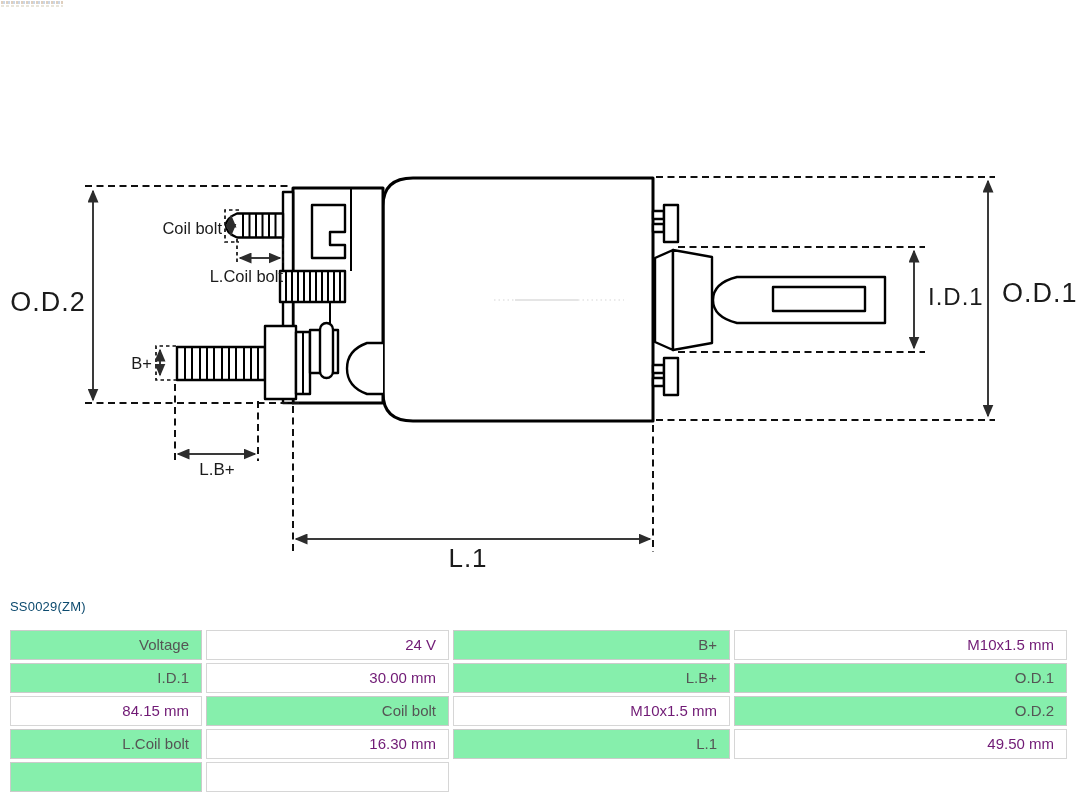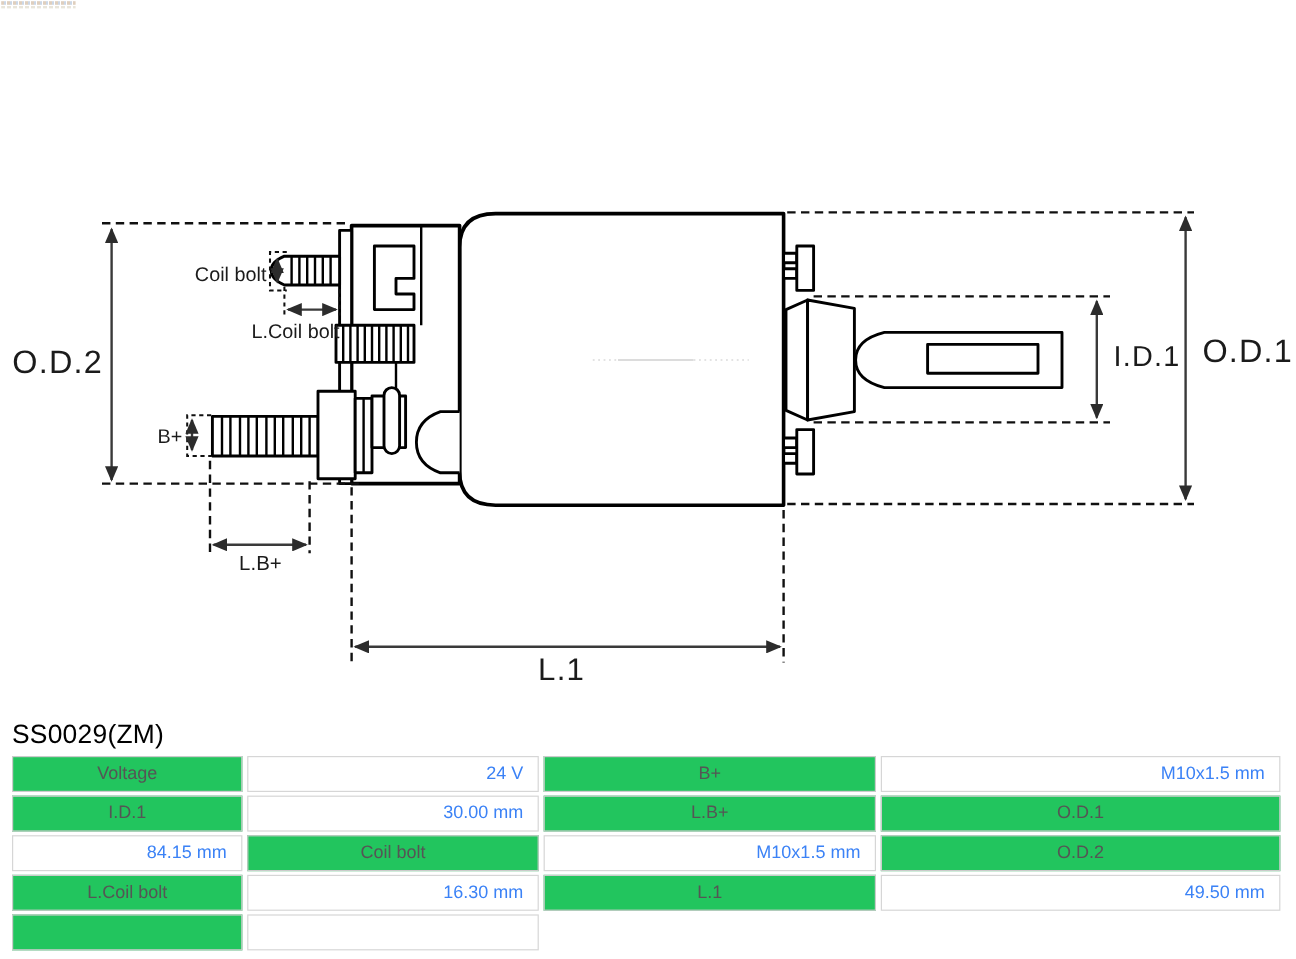--- a/index.html
+++ b/index.html
@@ -11,36 +11,36 @@
   .logo{position:absolute;left:1px;top:1px;width:62px;height:8px;}
   .logo .r1{height:3px;background:repeating-linear-gradient(90deg,
       rgba(184,148,110,.45) 0 2px, rgba(120,150,190,.38) 2px 4px, rgba(255,255,255,0) 4px 5px);}
   .logo .r2{margin-top:1px;height:2px;background:repeating-linear-gradient(90deg,
       rgba(190,180,150,.35) 0 3px, rgba(255,255,255,0) 3px 5px);}
 
   .drawing{position:absolute;left:0;top:0;width:1080px;height:596px;}
 
   .part-number{
     position:absolute;left:10px;top:599px;height:22px;
-    font-size:22px;letter-spacing:.2px;color:#000000;text-align:right;
+    font-size:13px;letter-spacing:.2px;color:#0c4a6e;text-align:right;
   }
 
   .spec-table{
     position:absolute;left:10px;top:630px;
     display:grid;
     grid-template-columns:192px 243px 277px 333px;
     grid-auto-rows:30px;
     column-gap:4px;row-gap:3px;
   }
   .cell{
     box-sizing:border-box;font-size:15px;line-height:28px;
     text-align:right;padding:0 12px;white-space:nowrap;overflow:hidden;
   }
-  .cell.lbl{background:#22c55e;border:1px solid #cbcbcb;color:#555555;text-align:center;}
-  .cell.val{background:#ffffff;border:1px solid #d6d6d6;color:#3b82f6;}
+  .cell.lbl{background:#86efac;border:1px solid #cbcbcb;color:#555555;}
+  .cell.val{background:#ffffff;border:1px solid #d6d6d6;color:#701a75;}
 
   
   .outline{fill:#ffffff;stroke:#000000;stroke-width:3;stroke-linejoin:round;}
   .detail{fill:#ffffff;stroke:#000000;stroke-width:2.4;stroke-linejoin:round;}
   .thin{fill:none;stroke:#000000;stroke-width:2;}
   .dash{fill:none;stroke:#101010;stroke-width:2;stroke-dasharray:7 4.5;}
   .dashf{fill:none;stroke:#101010;stroke-width:1.7;stroke-dasharray:3.5 3;}
   .dim{fill:none;stroke:#3a3a3a;stroke-width:2;}
   .dlabel{fill:#1b1b1b;}
   .wmark{stroke:#dcdcdc;stroke-width:1.5;}

